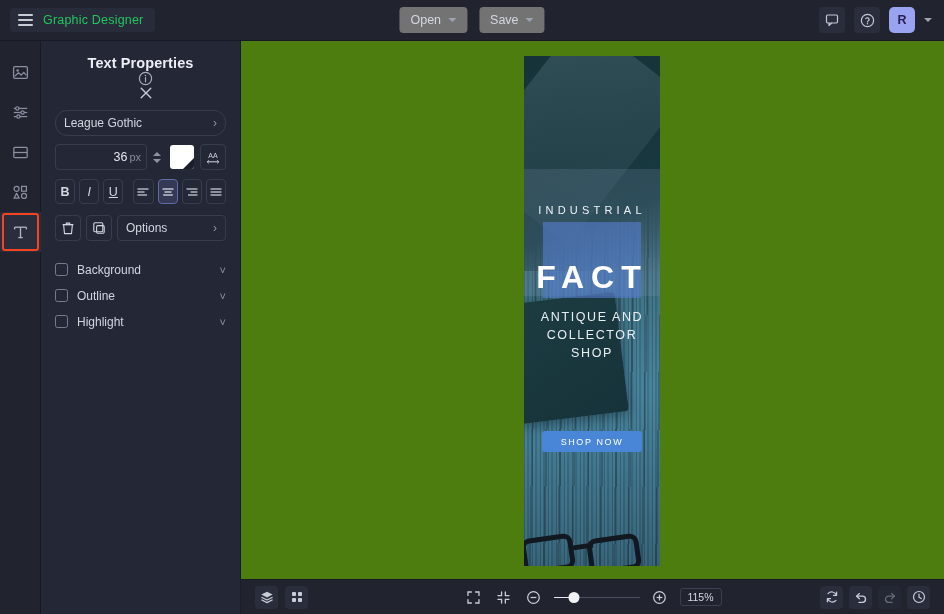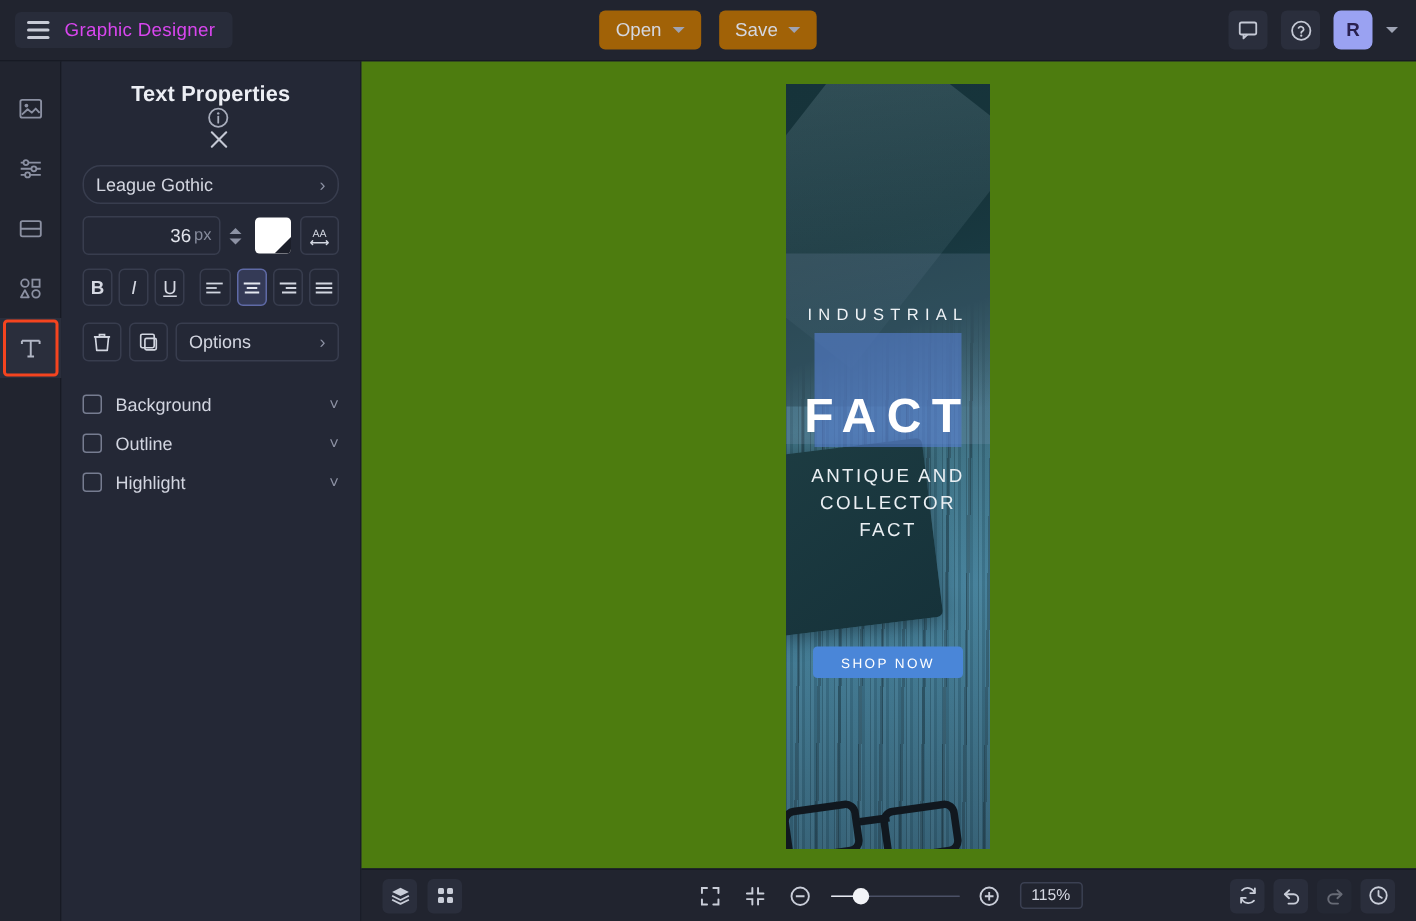--- a/index.html
+++ b/index.html
@@ -20,29 +20,29 @@
     display:flex; align-items:center;
   }
   .brand {
     display:flex; align-items:center; gap:10px;
     margin-left:10px; padding:5px 12px 5px 8px;
     background:#282c3a; border-radius:4px;
     cursor:pointer;
   }
   .hamburger { width:15px; height:12px; display:flex; flex-direction:column; justify-content:space-between; }
   .hamburger i { display:block; height:1.6px; background:#c8cbd6; border-radius:1px; }
-  .brand-label { font-size:12.5px; color:#d946ef; letter-spacing:.2px; }
+  .brand-label { font-size:12.5px; color:#22c55e; letter-spacing:.2px; }
 
   .center-actions {
     position:absolute; left:50%; top:50%; transform:translate(-50%,-50%);
     display:flex; gap:12px;
   }
   .tb-btn {
     display:flex; align-items:center; gap:7px;
-    background:#a16207; border-radius:4px;
+    background:#737373; border-radius:4px;
     padding:6px 11px; font-size:12.5px; color:#d4d7e1;
     cursor:pointer;
   }
   .caret { width:0;height:0;border-left:4px solid transparent;border-right:4px solid transparent;border-top:4.5px solid #9ea3b4; }
 
   .right-actions {
     position:absolute; right:12px; top:50%; transform:translateY(-50%);
     display:flex; align-items:center; gap:9px;
   }
   .icon-sq {
@@ -526,21 +526,21 @@
       <div class="book"></div>
       <div class="glasses">
         <span class="lens l1"></span>
         <span class="lens l2"></span>
         <span class="bridge"></span>
       </div>
       <div class="sel-band"></div>
       <div class="d-industrial">INDUSTRIAL</div>
       <div class="hl-box"></div>
       <div class="d-fact">FACT</div>
-      <div class="d-sub">ANTIQUE AND COLLECTOR FACT</div>
+      <div class="d-sub">ANTIQUE AND COLLECTOR SHOP</div>
       <div class="d-cta">SHOP NOW</div>
     </div>
   </div>
 
   <div class="bottombar">
     <div class="bb-left">
       <span class="bb-btn">
         <svg width="14" height="14" viewBox="0 0 14 14">
           <path d="M7 1.8 L12.6 4.6 L7 7.4 L1.4 4.6 Z" fill="#c9cdd8"></path>
           <path d="M1.4 7.2 L7 10 L12.6 7.2" fill="none" stroke="#c9cdd8" stroke-width="1.2" stroke-linejoin="round"></path>

